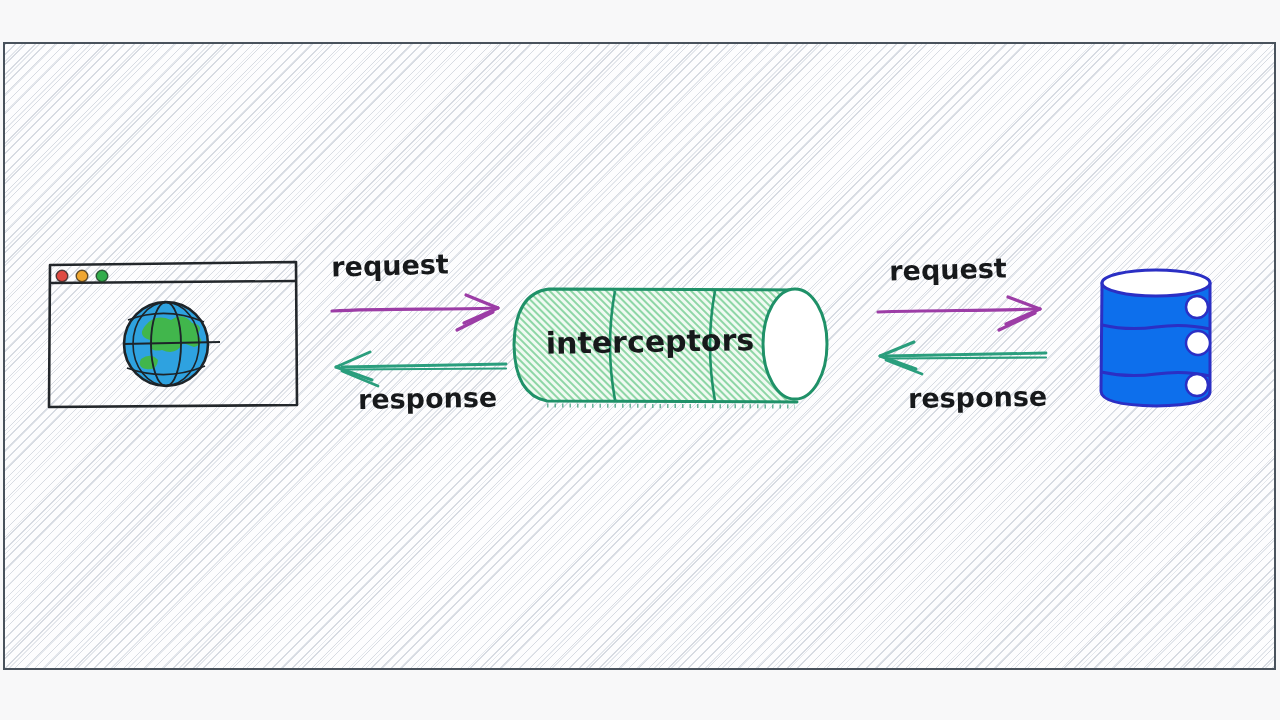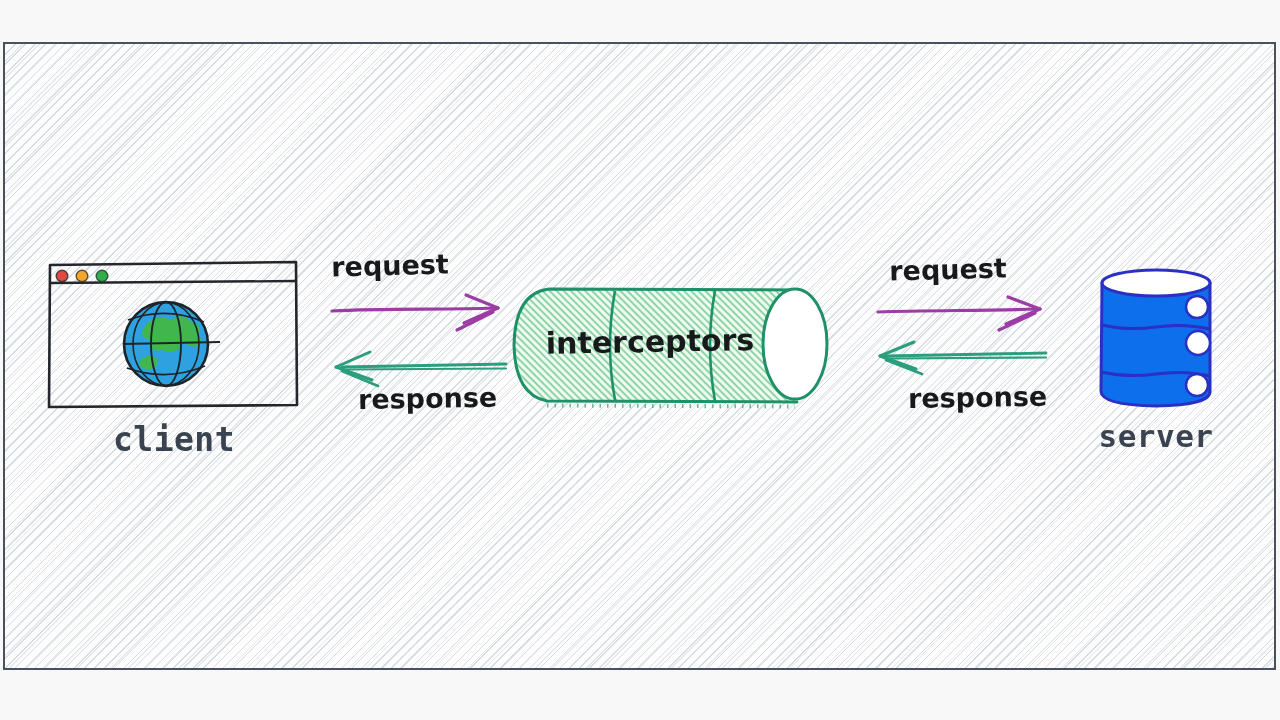--- a/index.html
+++ b/index.html
@@ -51,21 +51,20 @@
       <path d="M101,70 Q111,57 127,64 Q139,55 148,67 Q161,69 153,79 Q163,87 150,91 L139,87
                Q132,100 118,94 Q104,97 106,84 Q93,80 101,70 Z" fill="var(--globe-land)"></path>
       <path d="M97,103 q10,-7 17,1 q-1,11 -12,9 q-9,-2 -5,-10 z" fill="var(--globe-land)"></path>
       <ellipse cx="122" cy="88" rx="15" ry="42" fill="none" stroke="#1d2429" stroke-width="1.9"></ellipse>
       <ellipse cx="122" cy="88" rx="33" ry="41.5" fill="none" stroke="#1d2429" stroke-width="1.6"></ellipse>
       <path d="M84,64 Q122,50 160,66" fill="none" stroke="#1d2429" stroke-width="1.8"></path>
       <path d="M83,112 Q122,126 161,110" fill="none" stroke="#1d2429" stroke-width="1.8"></path>
       <path d="M79,88 L176,86" fill="none" stroke="#1d2429" stroke-width="2.2"></path>
     </g>
   </svg>
-  <div class="node-label" style="left:44px;top:420px;width:260px;font-size:33px">client</div>
 
   <div class="hand" style="left:330px;top:250px;width:120px;font-size:27px;transform:rotate(-1.5deg)">request</div>
   <svg class="abs" style="left:326px;top:294px" width="185" height="45" viewBox="0 0 185 45">
     <g fill="none" style="stroke:var(--request-arrow)" stroke-width="3.2" stroke-linecap="round">
       <path d="M6,17 C60,14 120,16 168,14"></path>
       <path d="M140,1 L172,14"></path>
       <path d="M172,14 L138,29"></path>
       <path d="M131,36 L167,18"></path>
     </g>
   </svg>
@@ -118,15 +117,14 @@
 
   <svg class="abs" style="left:1088px;top:252px" width="136" height="168" viewBox="0 0 136 168">
     <path d="M14,31 L13,139 Q13,153 68,154 Q123,153 122,139 L122,31 Z" style="fill:var(--server-fill);stroke:var(--server-outline)" stroke-width="3" stroke-linejoin="round"></path>
     <path d="M14,73 Q40,79 68,75 Q96,71 122,77" fill="none" style="stroke:var(--server-outline)" stroke-width="3"></path>
     <path d="M13,120 Q40,126 68,122 Q96,118 122,124" fill="none" style="stroke:var(--server-outline)" stroke-width="3"></path>
     <ellipse cx="68" cy="31" rx="54" ry="13" fill="#ffffff" style="stroke:var(--server-outline)" stroke-width="3"></ellipse>
     <circle cx="109" cy="55" r="11" fill="#ffffff" style="stroke:var(--server-outline)" stroke-width="2.5"></circle>
     <circle cx="110" cy="91" r="12" fill="#ffffff" style="stroke:var(--server-outline)" stroke-width="2.5"></circle>
     <circle cx="109" cy="133" r="11" fill="#ffffff" style="stroke:var(--server-outline)" stroke-width="2.5"></circle>
   </svg>
-  <div class="node-label" style="left:1088px;top:418px;width:136px;font-size:31px">server</div>
 
 </div>
 
 </body></html>

